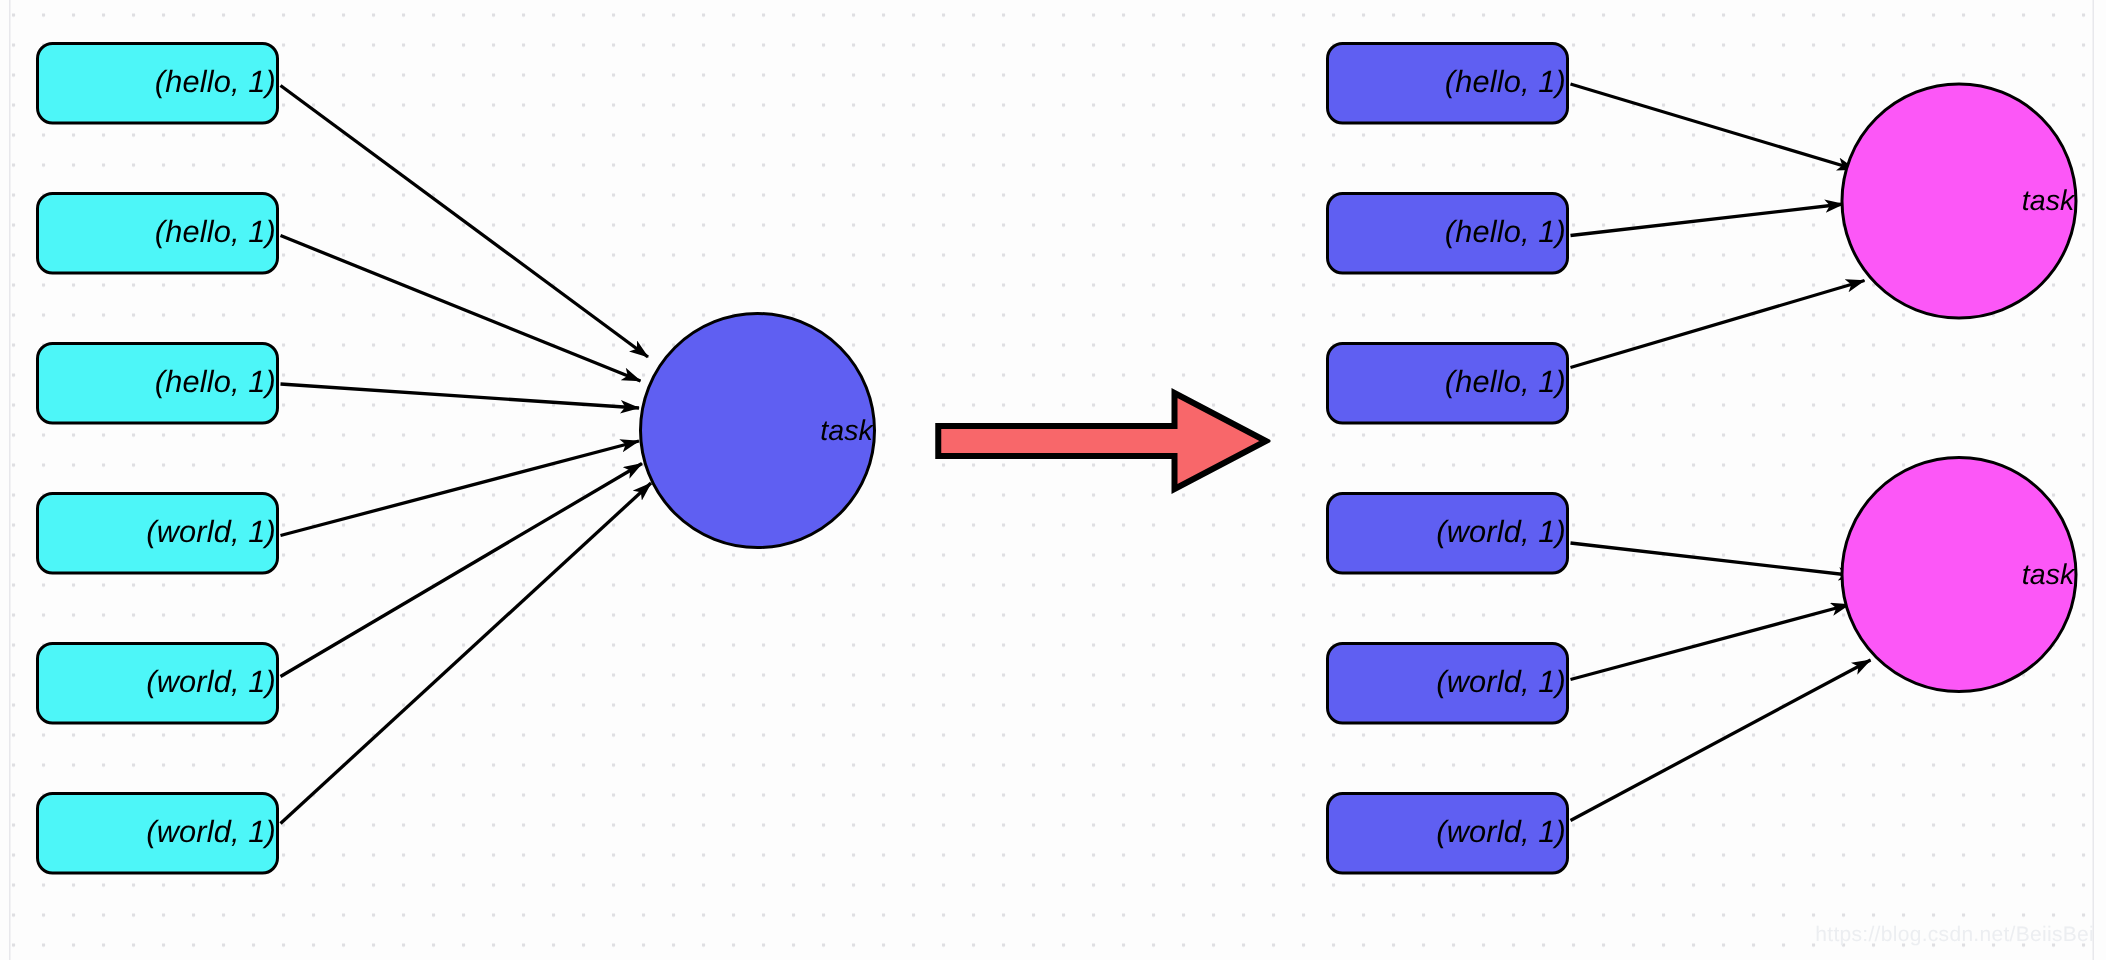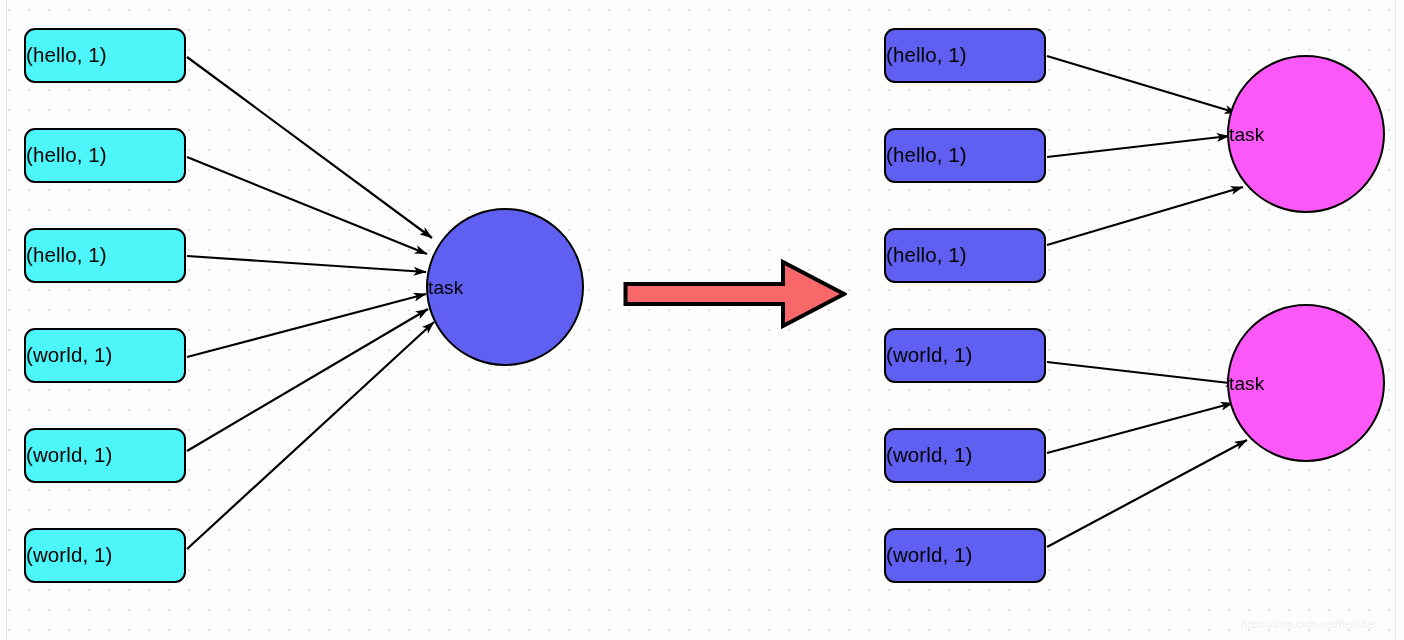--- a/index.html
+++ b/index.html
@@ -38,28 +38,29 @@
     background: #e8e8ec;
   }
   .frame-left  { left: 6px; }
   .frame-right { left: 1395px; }
 
   .node {
     position: absolute;
     box-sizing: border-box;
     display: flex;
     align-items: center;
-    justify-content: flex-start;
+    justify-content: flex-end;
     border: 2.6px solid #000000;
     color: #000000;
     font-size: 20.5px;
     letter-spacing: 0.1px;
     line-height: 1;
     white-space: nowrap;
     user-select: none;
+    font-style: italic;
   }
   .pair-box {
     width: 162px;
     height: 55px;
     border-radius: 11px;
   }
   .pair-box.cyan   { background: #4df6f8; }
   .pair-box.indigo { background: #5f5ff2; }
 
   .task-circle {
@@ -74,23 +75,23 @@
   .big-arrow {
     position: absolute;
     left: 623px;
     top: 258px;
     width: 224px;
     height: 72px;
   }
 
   .watermark {
     position: absolute;
-    right: 28px;
+    right: 8px;
     bottom: 10px;
-    font-size: 10px;
+    font-size: 14px;
     color: #eceef1;
     letter-spacing: 0.2px;
     white-space: nowrap;
     user-select: none;
   }
 </style>
 </head>
 <body>
 
 <div id="canvas">

